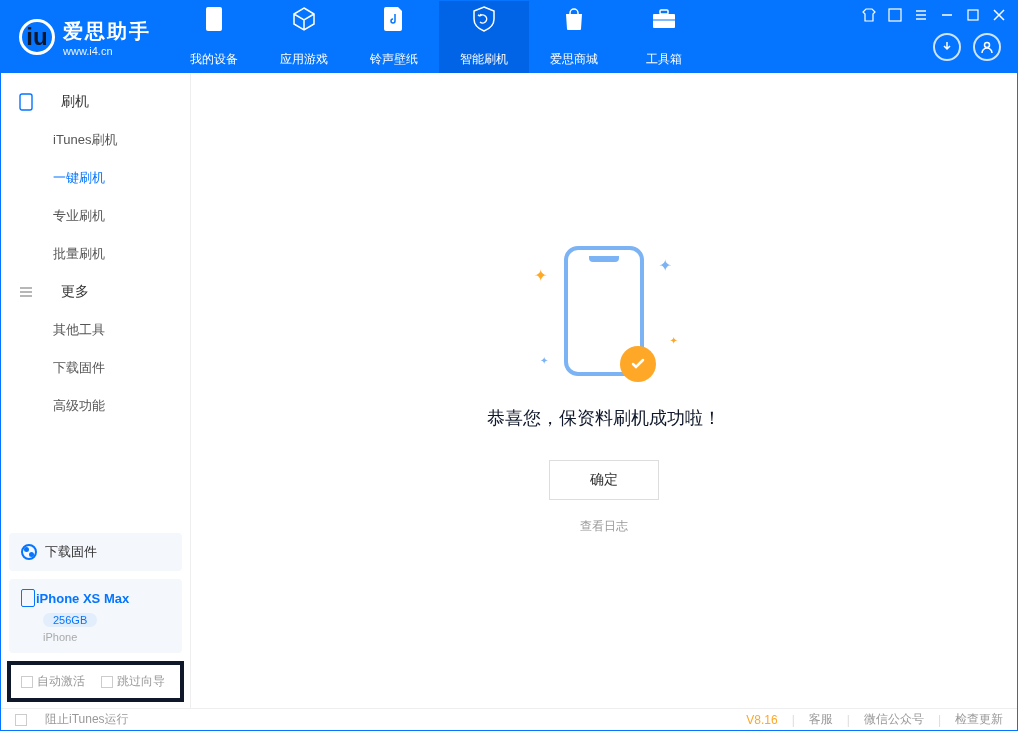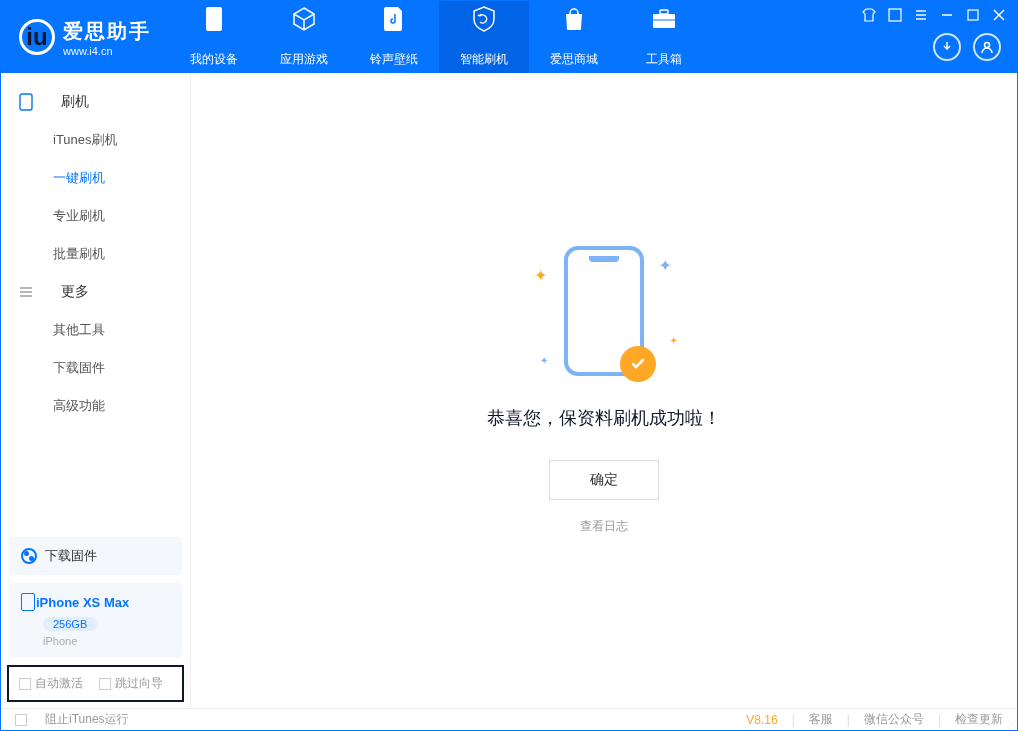--- a/index.html
+++ b/index.html
@@ -31,21 +31,21 @@
 .mode-box { margin: 8px; background: #f4f7fc; border-radius: 4px; padding: 10px 12px; display: flex; align-items: center; gap: 8px; font-size: 13px; color: #333; }
 .mode-icon { width: 16px; height: 16px; border: 2px solid #0575ff; border-radius: 50%; position: relative; }
 .mode-icon::before, .mode-icon::after { content: ''; position: absolute; background: #0575ff; border-radius: 50%; }
 .mode-icon::before { width: 5px; height: 5px; left: 1px; top: 1px; }
 .mode-icon::after { width: 5px; height: 5px; right: 1px; bottom: 1px; }
 .device-box { margin: 0 8px 8px; background: #f4f7fc; border-radius: 4px; padding: 10px 12px; font-size: 13px; }
 .device-row1 { display: flex; align-items: center; gap: 1px; color: #0575ff; font-weight: bold; }
 .device-icon { width: 14px; height: 18px; border: 1.5px solid #0575ff; border-radius: 2px; }
 .storage-badge { display: inline-block; margin-top: 6px; margin-left: 22px; background: #e3eefc; color: #0575ff; border-radius: 10px; padding: 1px 10px; font-size: 11px; }
 .device-type { margin-left: 22px; margin-top: 4px; color: #aaa; font-size: 11px; }
-.highlight-box { margin: 6px; border: 2px solid #0f172a; padding: 8px 10px; display: flex; gap: 16px; align-items: center; }
+.highlight-box { margin: 6px; border: 4px solid #0f172a; padding: 8px 10px; display: flex; gap: 16px; align-items: center; }
 .chk { display: flex; align-items: center; gap: 4px; color: #999; font-size: 12px; }
 .chk-box { width: 12px; height: 12px; border: 1px solid #ccc; }
 .main { flex: 1; display: flex; flex-direction: column; align-items: center; justify-content: center; }
 .phone-graphic { position: relative; margin-bottom: 30px; }
 .phone-body { width: 80px; height: 130px; border: 4px solid #7bb3f5; border-radius: 14px; background: #fff; position: relative; }
 .phone-body::before { content: ''; position: absolute; top: 6px; left: 50%; transform: translateX(-50%); width: 30px; height: 6px; background: #7bb3f5; border-radius: 0 0 4px 4px; }
 .check-badge { position: absolute; bottom: -6px; right: -12px; width: 36px; height: 36px; background: #ffa726; border-radius: 50%; display: flex; align-items: center; justify-content: center; }
 .spark { position: absolute; color: #7bb3f5; font-size: 16px; }
 .spark.s1 { left: -30px; top: 20px; color: #ffa726; }
 .spark.s2 { right: -28px; top: 10px; }

